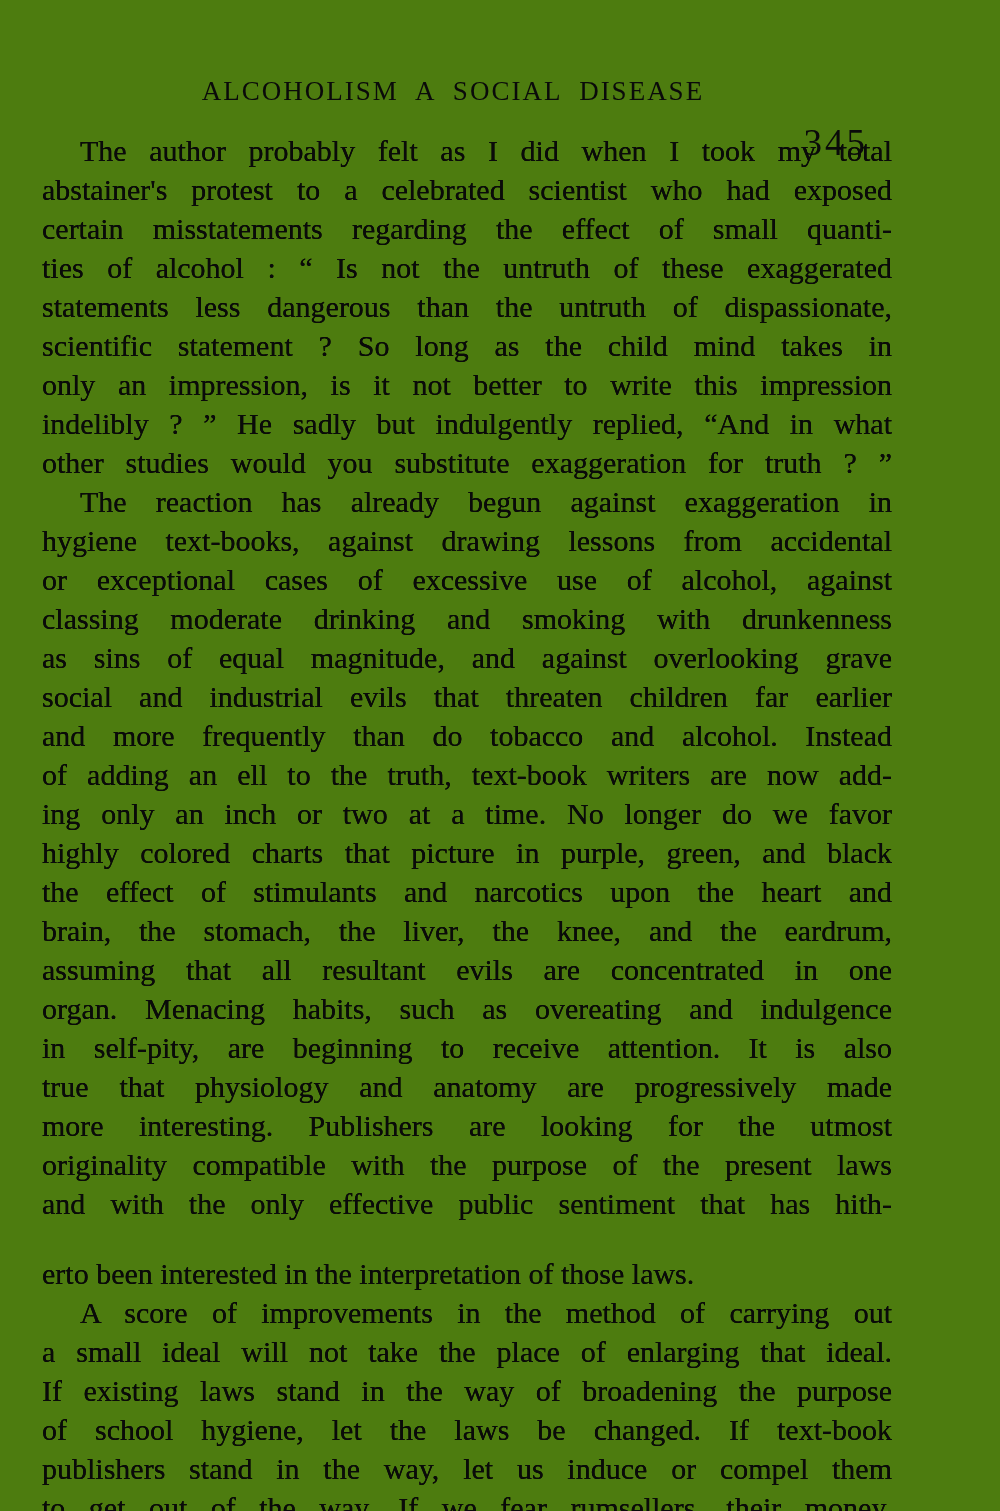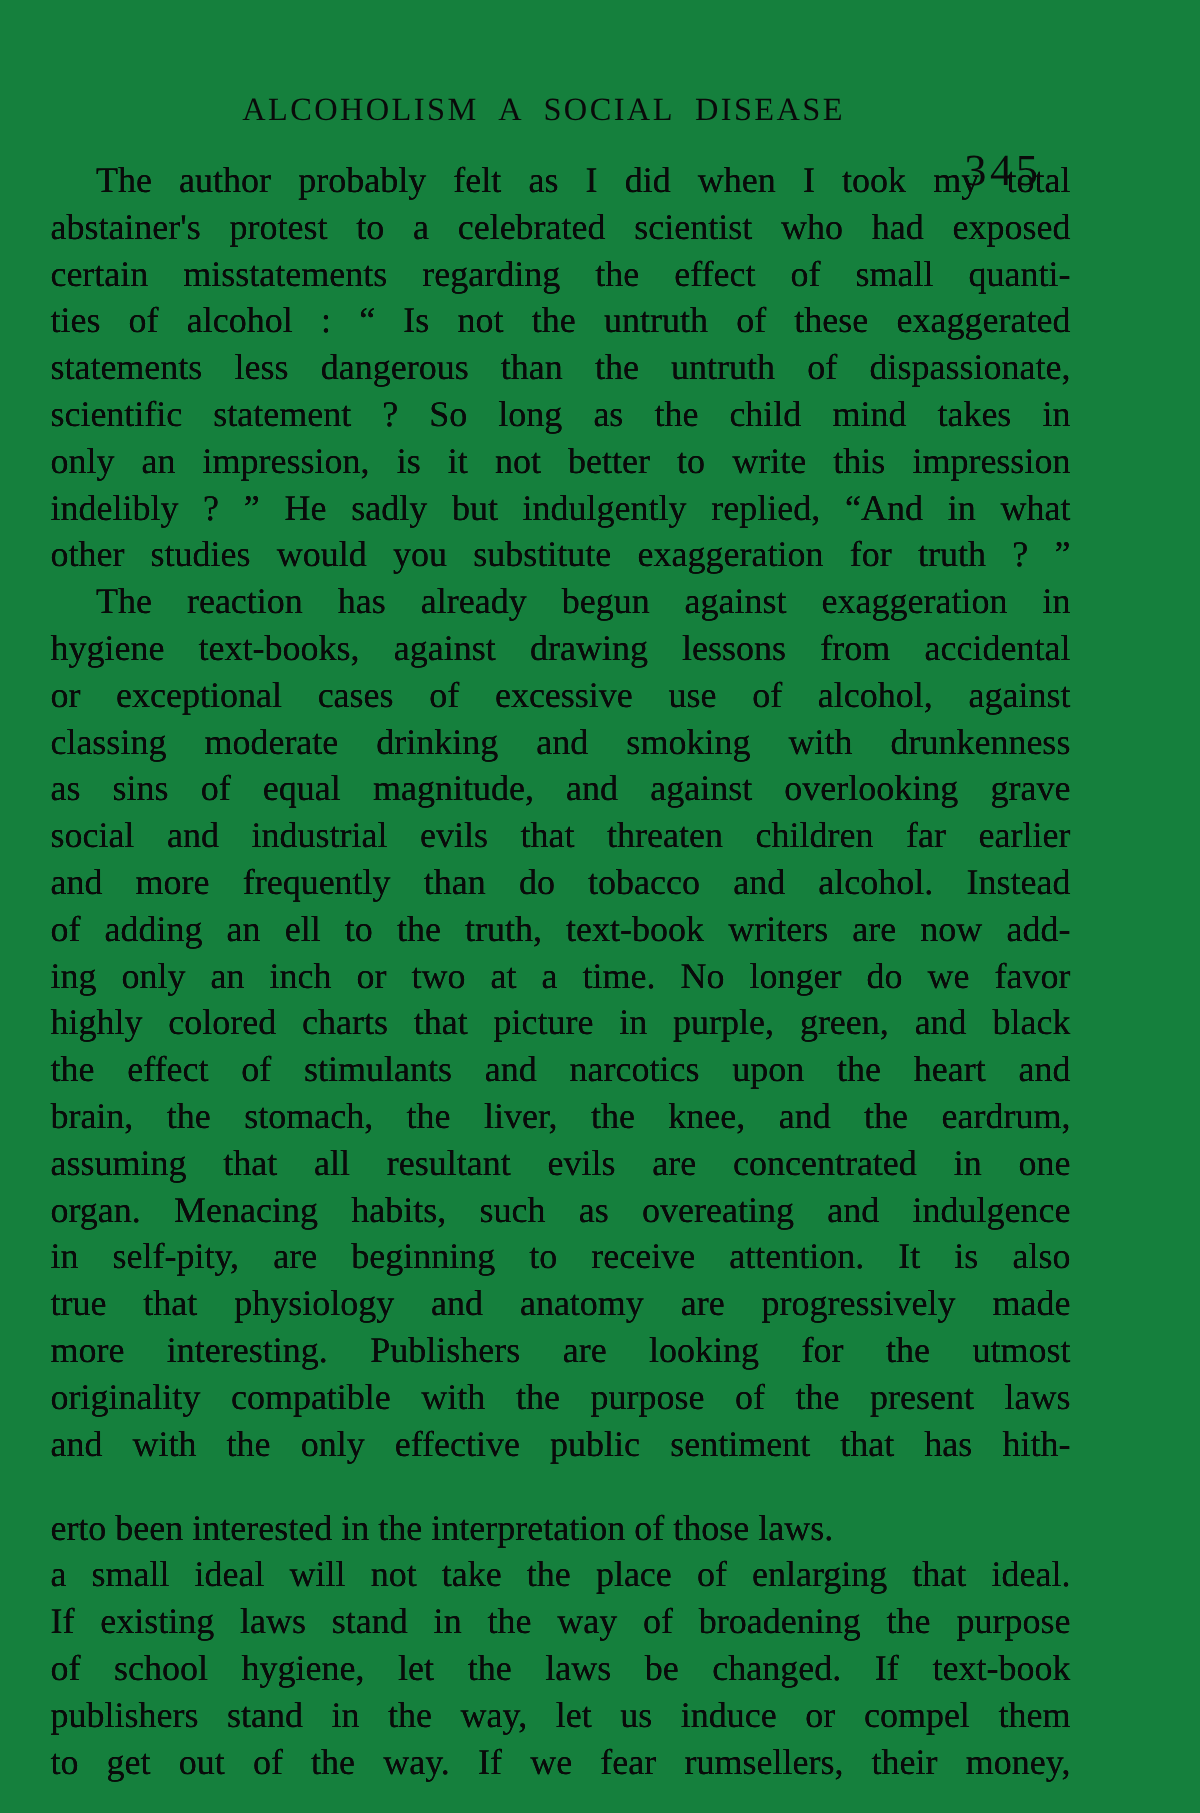--- a/index.html
+++ b/index.html
@@ -4,21 +4,21 @@
 <style>
   html, body {
     margin: 0;
     padding: 0;
     background: #ffffff;
   }
   .page {
     position: relative;
     width: 1000px;
     height: 1511px;
-    background: #15803d;
+    background: #4d7c0f;
     overflow: hidden;
     font-family: "Liberation Serif", serif;
     color: #0a0a0a;
   }
   .page-header {
     position: absolute;
     top: 76px;
     left: 42px;
     width: 850px;
     height: 36px;
@@ -109,20 +109,21 @@
         <div class="line"><span class="seg italic">assuming that all resultant evils are concentrated in one</span></div>
         <div class="line"><span class="seg italic">organ.</span><span class="seg"> Menacing habits, such as overeating and indulgence</span></div>
         <div class="line"><span class="seg">in self-pity, are beginning to receive attention. It is also</span></div>
         <div class="line"><span class="seg">true that physiology and anatomy are progressively made</span></div>
         <div class="line"><span class="seg">more interesting. Publishers are looking for the utmost</span></div>
         <div class="line"><span class="seg">originality compatible with the purpose of the present laws</span></div>
         <div class="line"><span class="seg">and with the only effective public sentiment that has hith-</span></div>
         <div class="line no-justify"><span class="seg">erto been interested in the interpretation of those laws.</span></div>
       </div>
       <div class="paragraph">
+        <div class="line indent"><span class="seg">A score of improvements in the method of carrying out</span></div>
         <div class="line"><span class="seg">a small ideal will not take the place of enlarging that ideal.</span></div>
         <div class="line"><span class="seg">If existing laws stand in the way of broadening the purpose</span></div>
         <div class="line"><span class="seg">of school hygiene, let the laws be changed. If text-book</span></div>
         <div class="line"><span class="seg">publishers stand in the way, let us induce or compel them</span></div>
         <div class="line"><span class="seg">to get out of the way. If we fear rumsellers, their money,</span></div>
       </div>
     </div>
 </div>
 
 </body></html>

